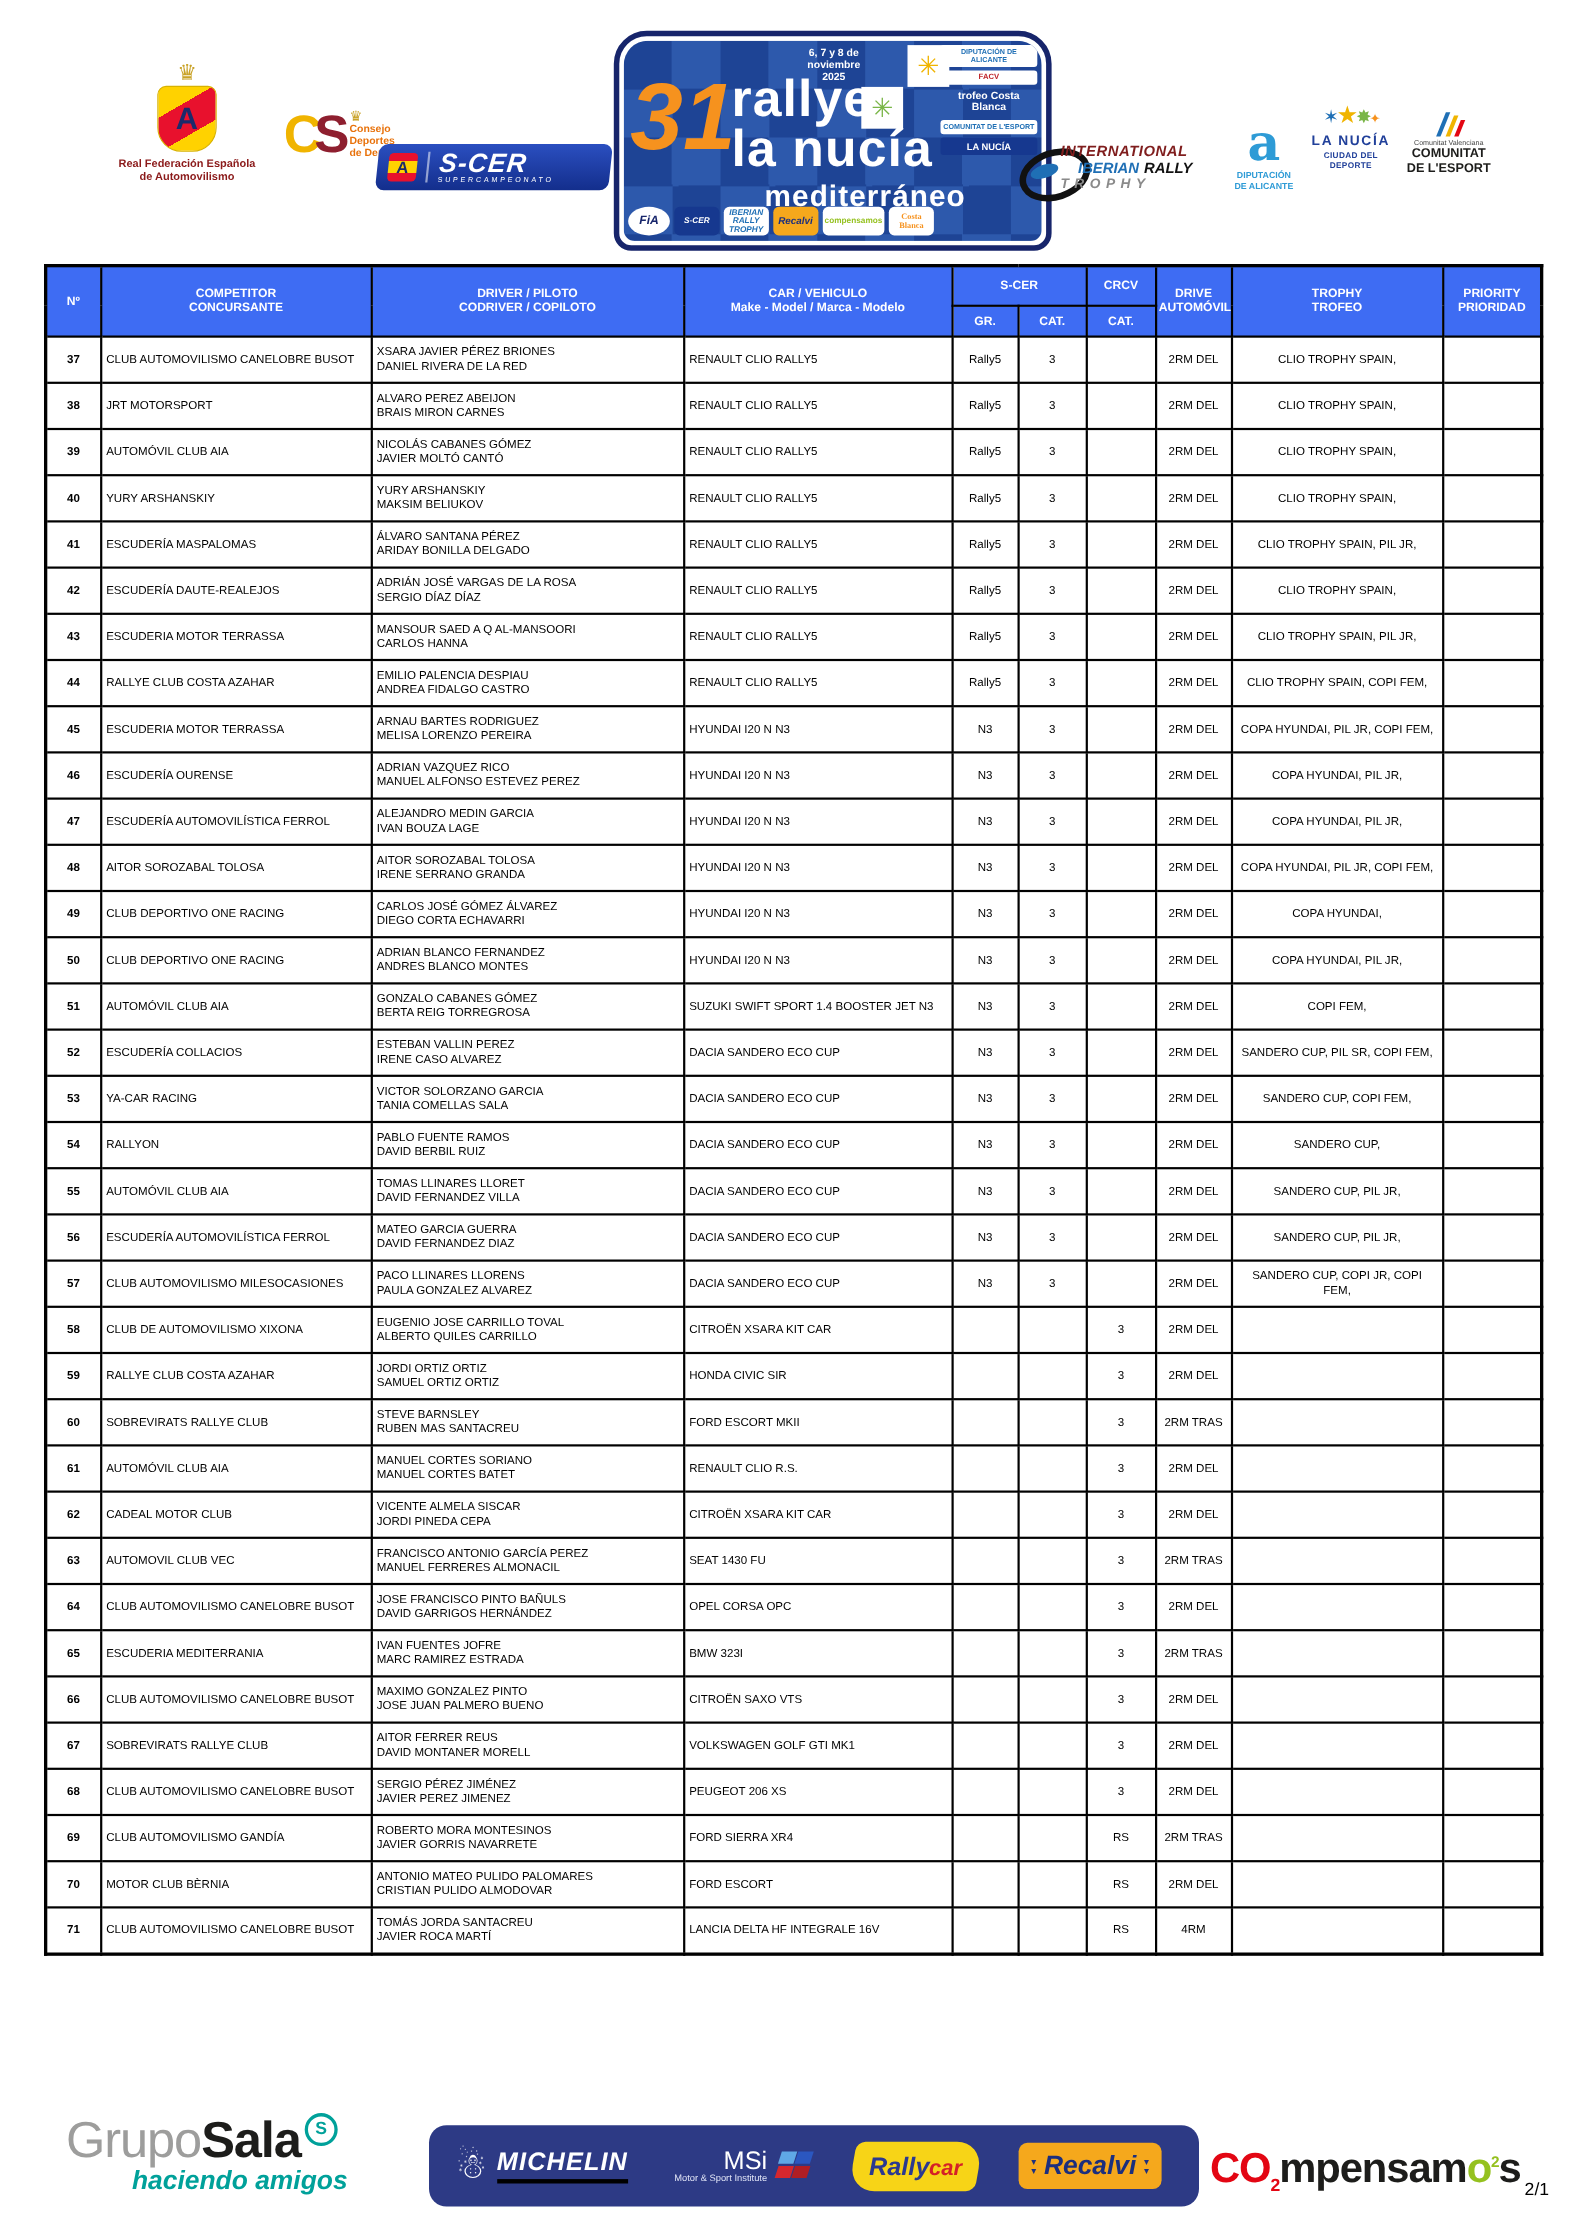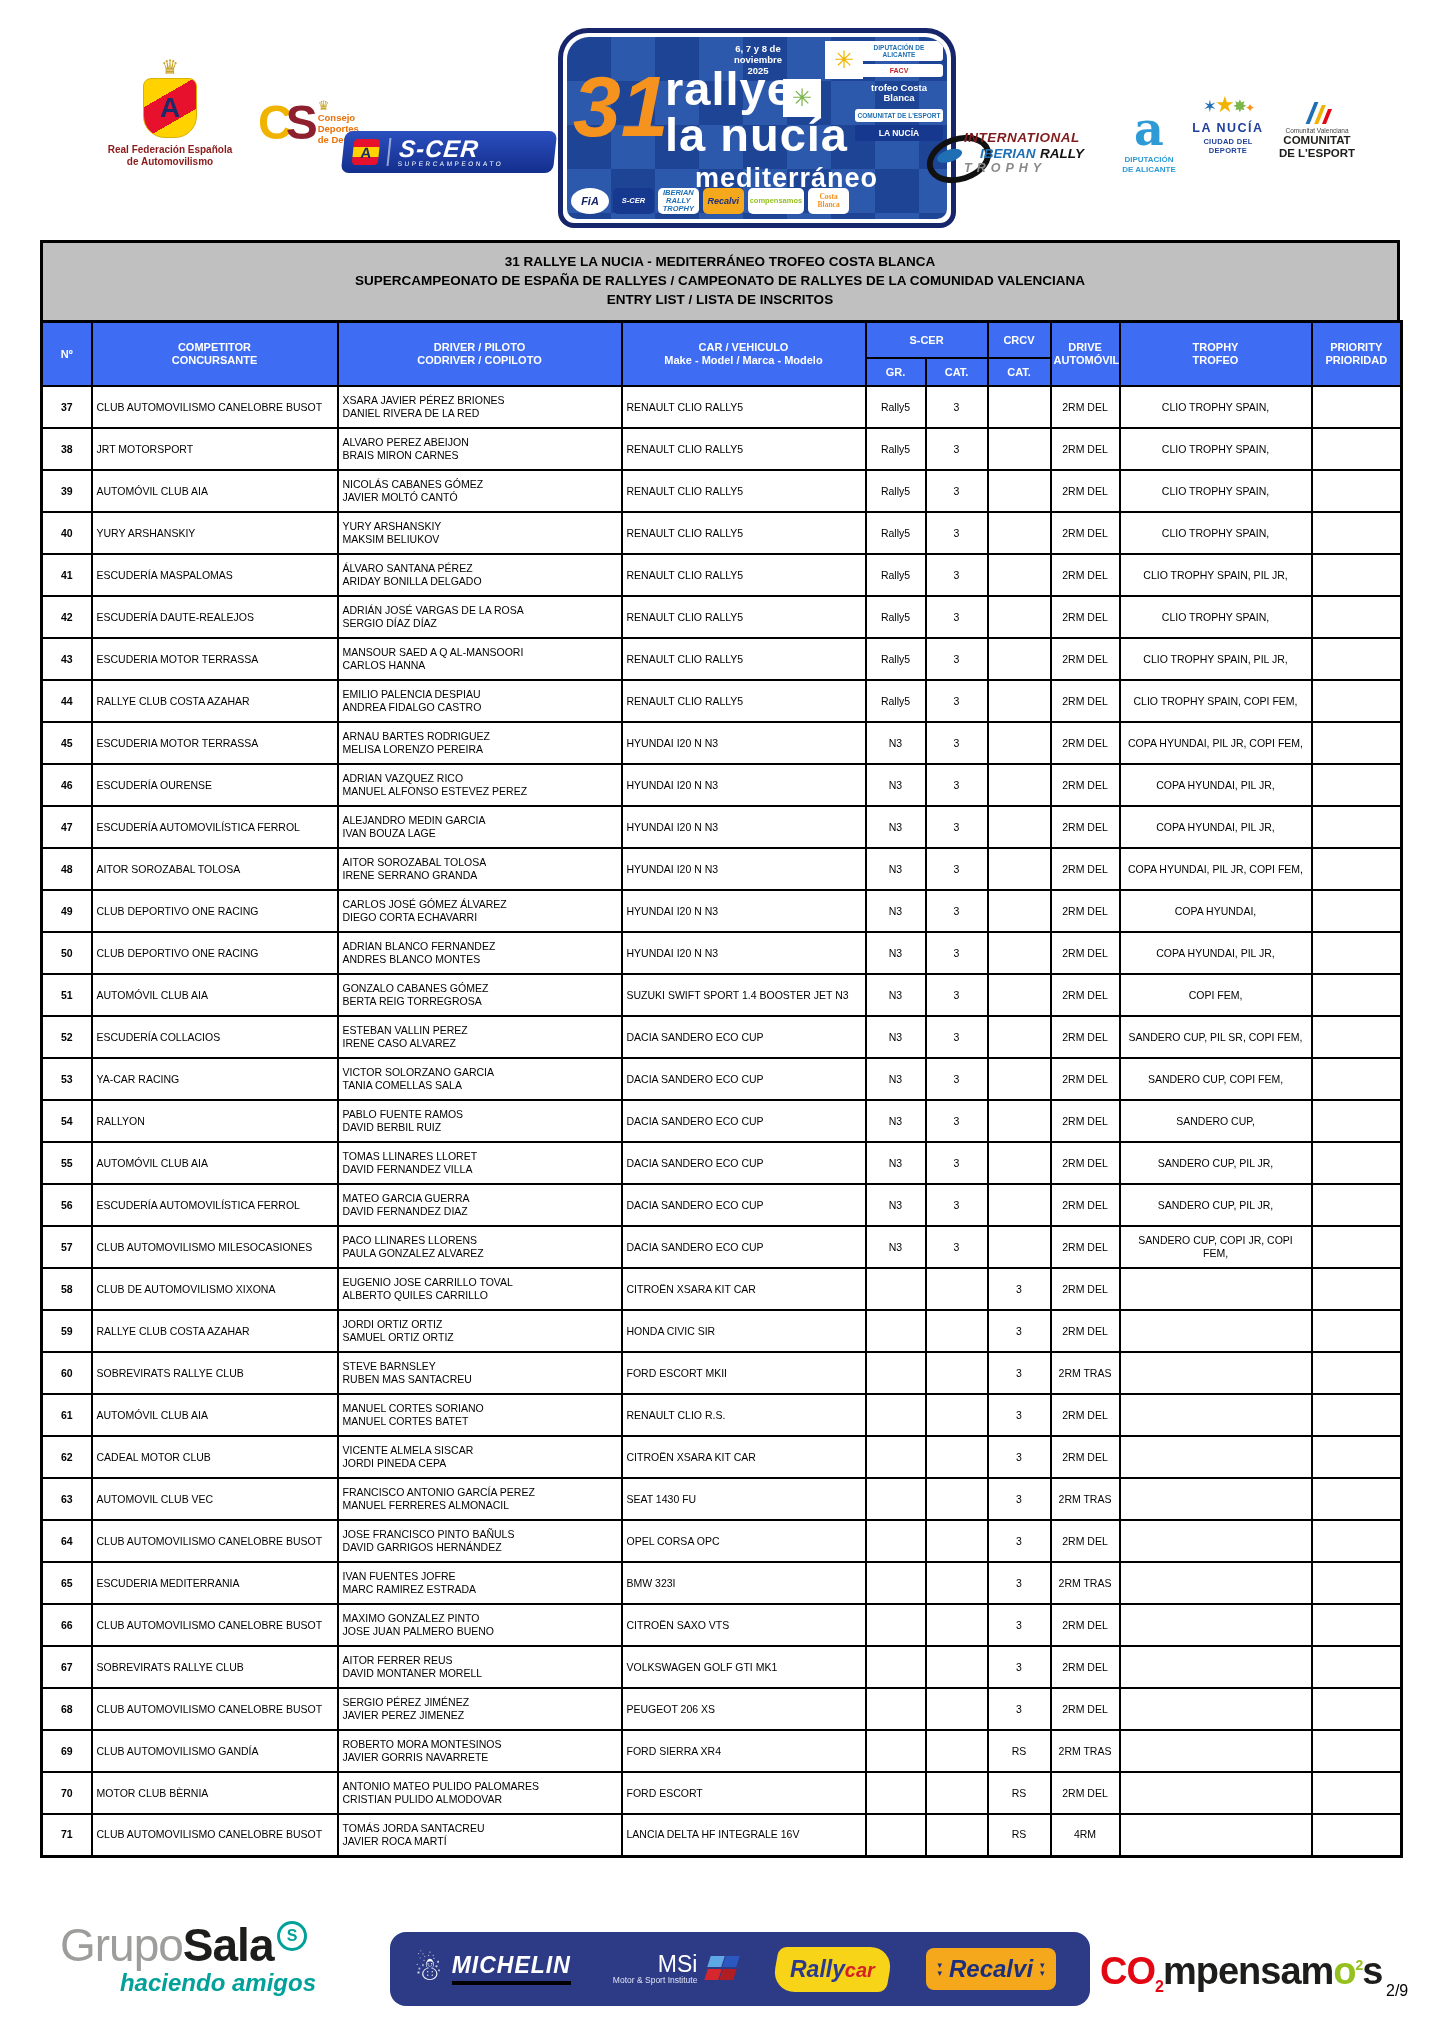--- a/index.html
+++ b/index.html
@@ -252,25 +252,20 @@
       <span class="est1"></span>
       <span class="est2"></span>
       <span class="est3"></span>
     </div>
   <div class="esport-cv">Comunitat Valenciana</div>
   <div class="esport-l">COMUNITAT</div>
   <div class="esport-l">DE L'ESPORT</div>
 </div>
 
 <div class="abs table-wrap">
-  <div class="title-block">
-    <div class="title-line">31 RALLYE LA NUCIA - MEDITERRÁNEO TROFEO COSTA BLANCA</div>
-    <div class="title-line">SUPERCAMPEONATO DE ESPAÑA DE RALLYES / CAMPEONATO DE RALLYES DE LA COMUNIDAD VALENCIANA</div>
-    <div class="title-line">ENTRY LIST / LISTA DE INSCRITOS</div>
-  </div>
   <table class="entry">
     <colgroup>
       <col style="width:50px">
         <col style="width:246px">
         <col style="width:284px">
         <col style="width:244px">
       <col style="width:60px">
         <col style="width:62px">
         <col style="width:63px">
         <col style="width:69px">
@@ -872,13 +867,13 @@
     <div class="recal-flag">▾<br>▾</div>
     <div class="recal-name">Recalvi</div>
     <div class="recal-flag">▾<br>▾</div>
   </div>
 </div>
 
 <div class="abs comp">
   <span class="cr">C</span><span class="cr">O</span><sub>2</sub><span class="cb">mpensam</span><span class="cg">o</span><sup>2</sup><span class="cb">s</span>
 </div>
 
-<div class="abs pageno">2/9</div>
+<div class="abs pageno">2/1</div>
 
 </body></html>

